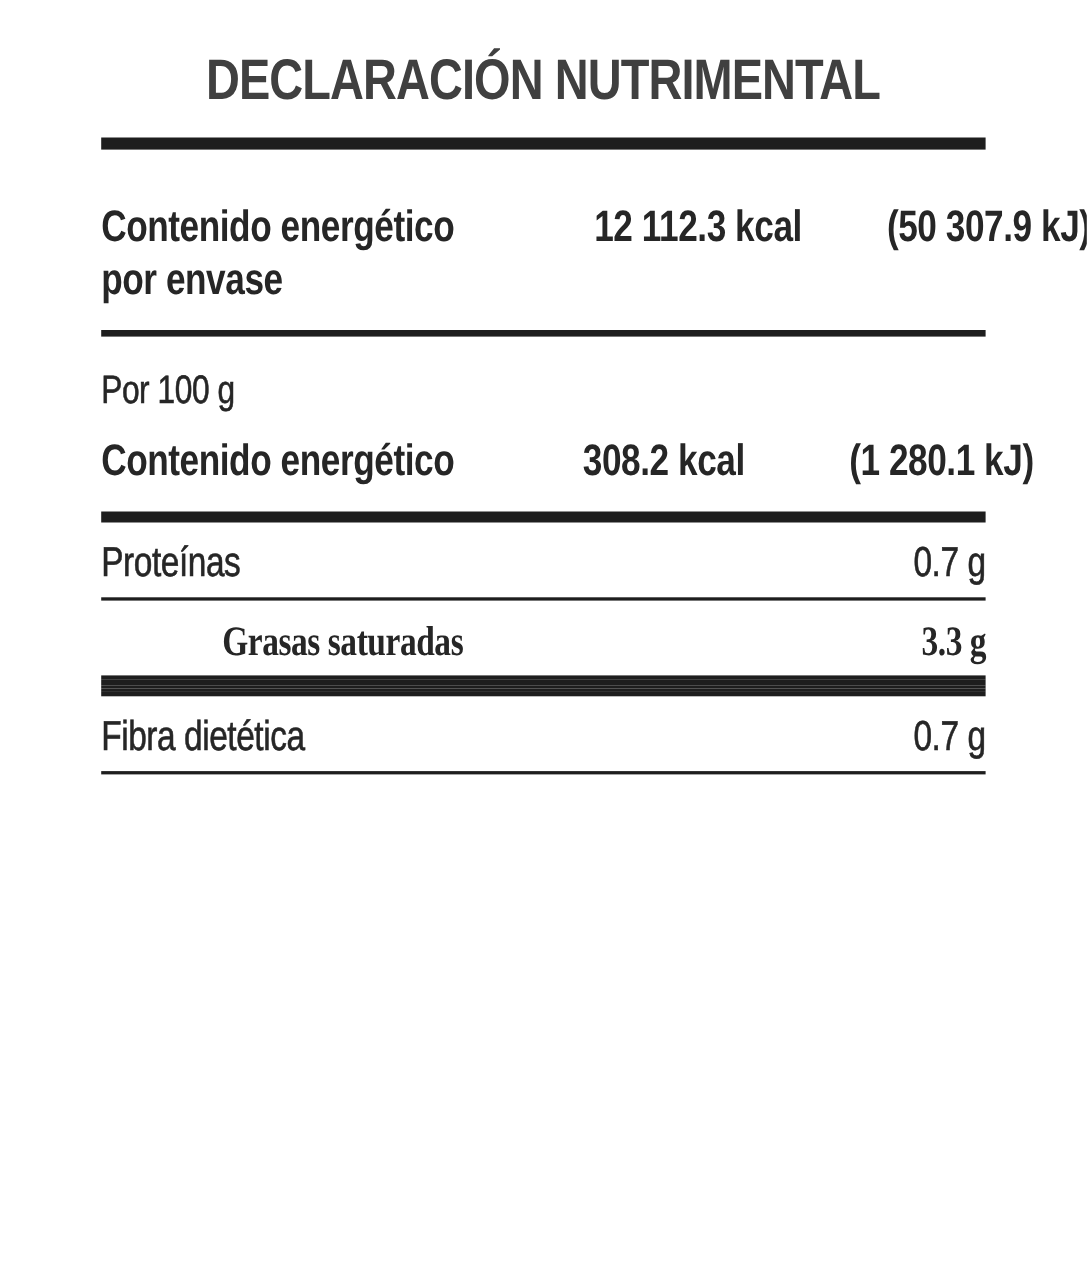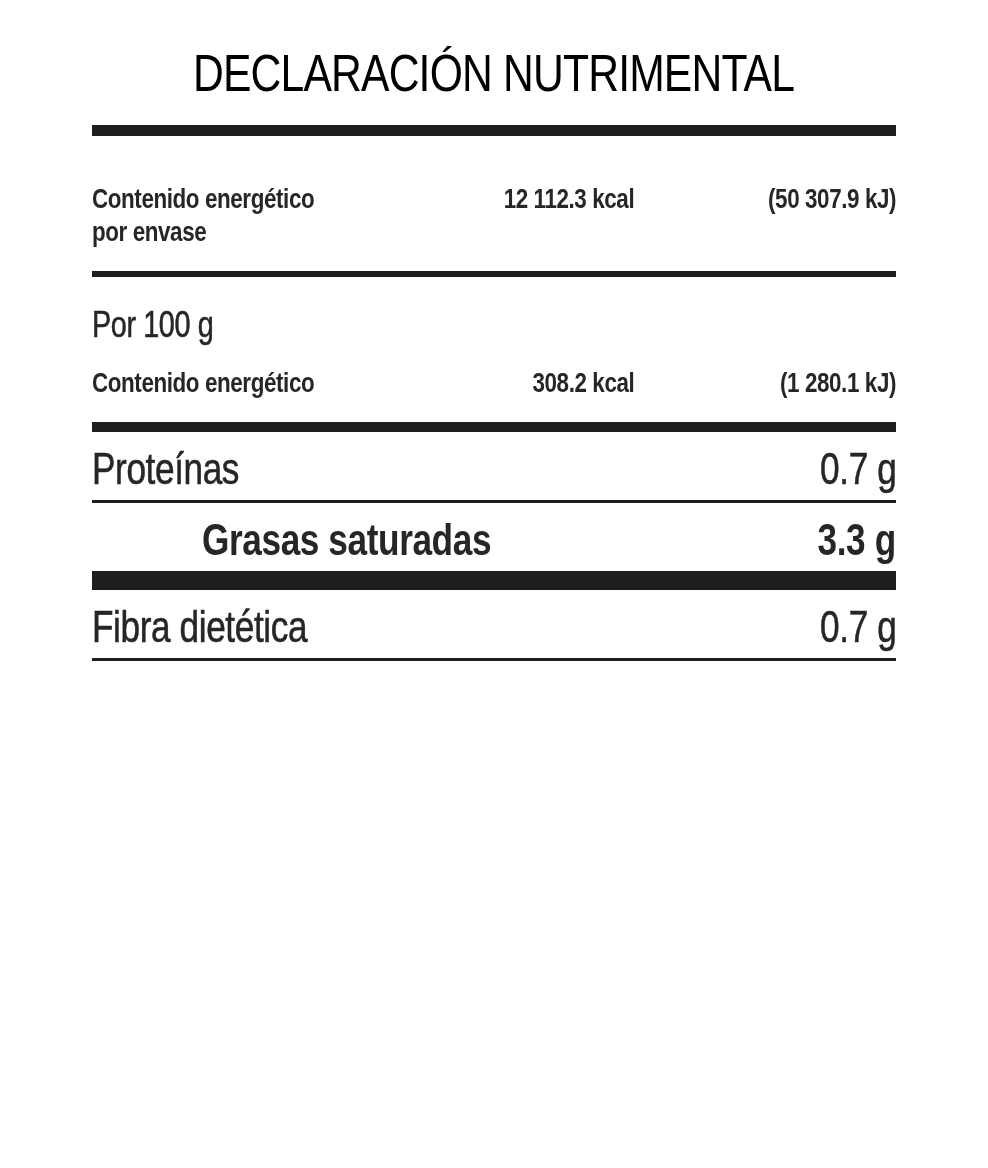--- a/index.html
+++ b/index.html
@@ -24,61 +24,61 @@
   .o-left   { transform-origin: left center; }
   .o-right  { transform-origin: right center; }
   .o-center { transform-origin: center; }
   .med { font-weight: 400; -webkit-text-stroke: 0.55px #262626; }
   .bold { font-weight: 700; }
 
   .title {
     text-align: center;
     font-size: 52px;
     line-height: 1.05;
-    font-weight: 400;
-    color: #000000;
+    font-weight: 700;
+    color: #404040;
   }
   .title .cond { transform: scaleX(0.82); letter-spacing: -1px; }
 
   .rule { width: 100%; background: #1e1e1e; }
   .rule.bar1   { height: 11px; margin-top: 24px; }
   .rule.bar2   { height: 6px;  margin-top: 22px; }
   .rule.bar3   { height: 10px; margin-top: 22px; }
   .rule.thin   { height: 3px; }
   .rule.mid    { height: 4px; }
   .rule.mid2   { height: 5px; }
 
   .energy-grid {
     display: grid;
     grid-template-columns: 1fr auto 262px;
     align-items: start;
-    font-size: 28px;
+    font-size: 40px;
     line-height: 1.2;
     font-weight: 700;
   }
   .energy-grid.first { margin-top: 46px; }
   .energy-grid.second { margin-top: 20px; }
   .energy-grid .kj { justify-self: end; }
 
   .per100-heading {
     margin-top: 26px;
     font-size: 36px;
     line-height: 1.2;
   }
 
   .nutrients { margin-top: 0; }
   .nrow {
     display: flex;
     justify-content: space-between;
     align-items: baseline;
     padding: 16px 0 10px 0;
-    font-size: 44px;
+    font-size: 38px;
     line-height: 42px;
   }
-  .nrow.indent { padding-left: 110px; }
+  .nrow.indent { padding-left: 110px; font-family: Liberation Serif, serif; }
 </style>
 </head>
 <body>
 
 <div class="label-wrap">
 
   <h1 class="title">
     <span class="cond o-center">DECLARACIÓN NUTRIMENTAL</span>
   </h1>
 

